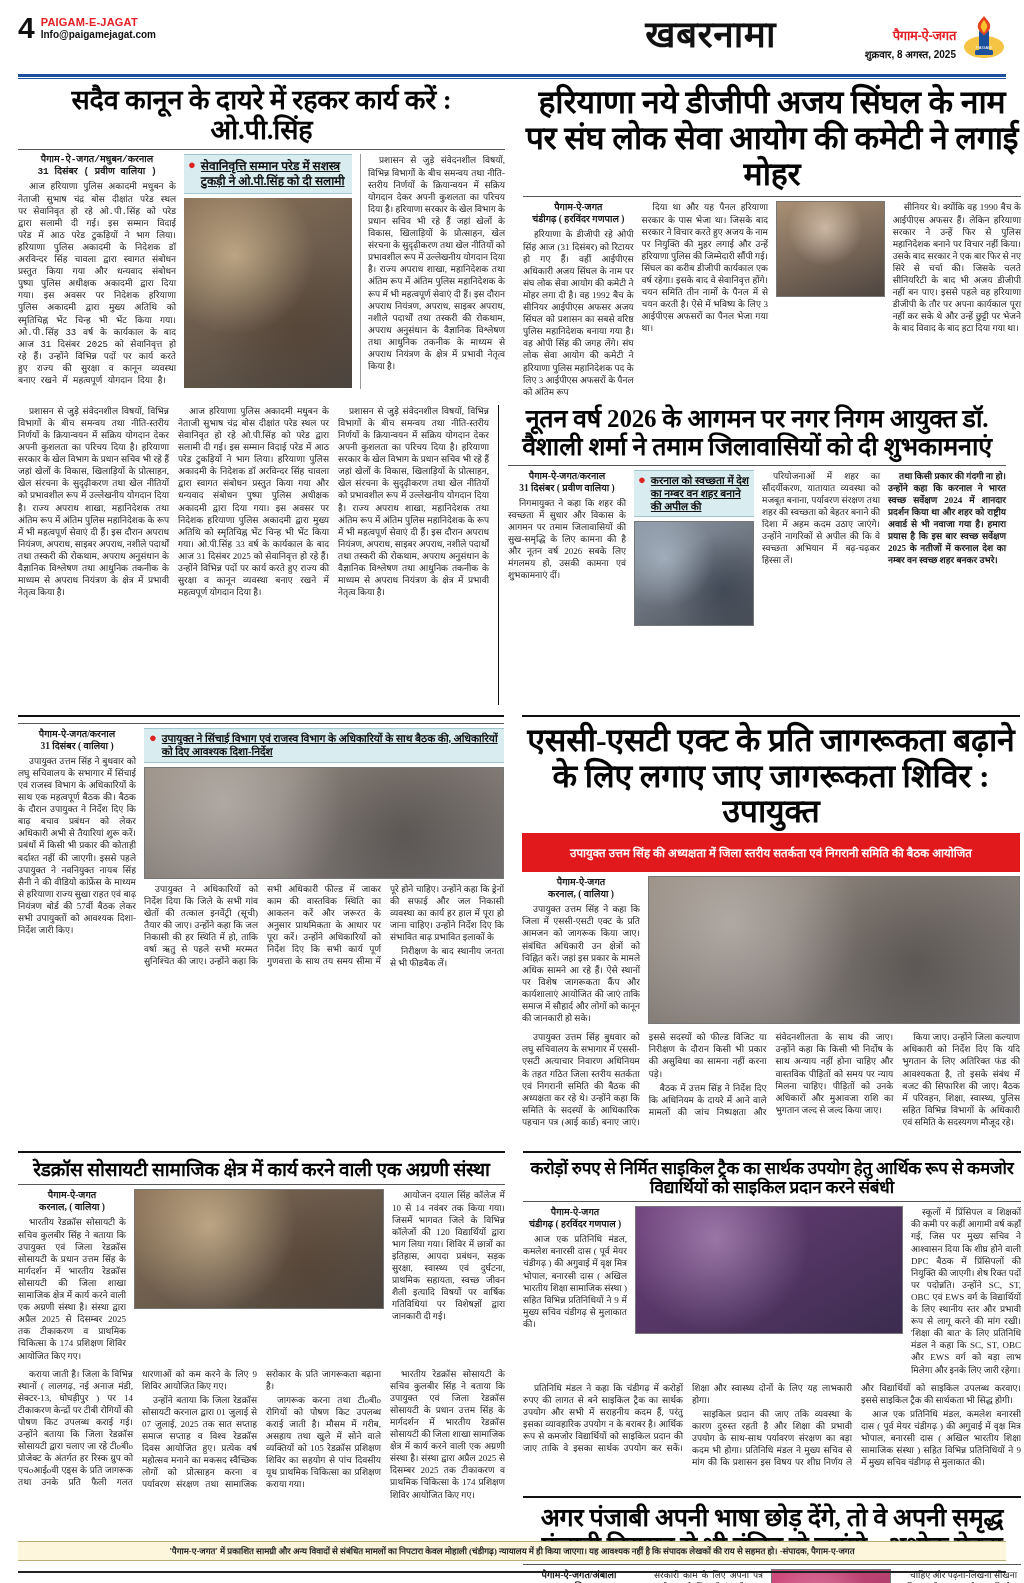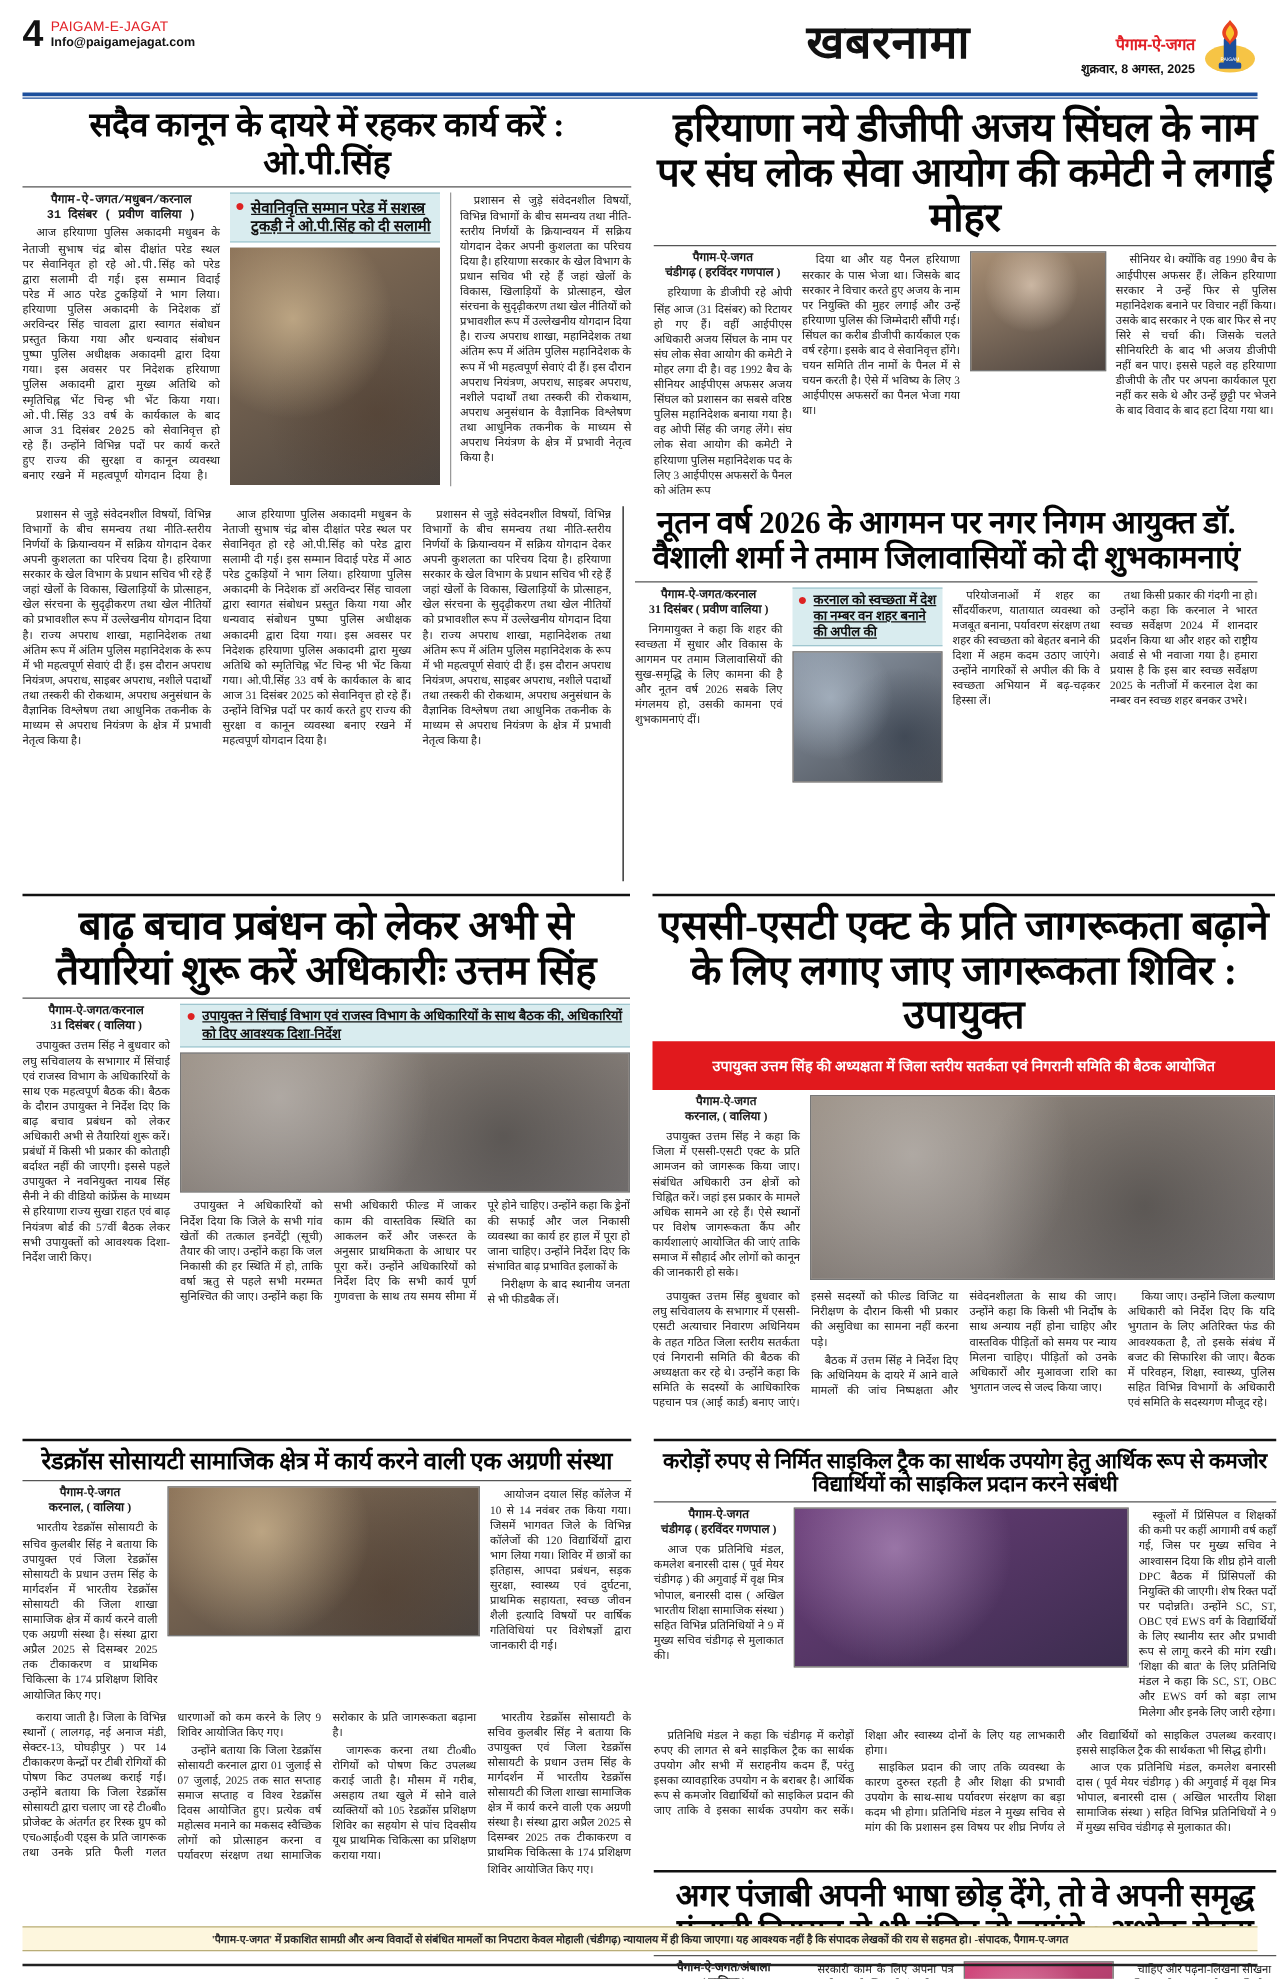--- a/index.html
+++ b/index.html
@@ -16,21 +16,21 @@
   
   .masthead { display:flex; align-items:flex-start; height:72px; padding-top:14px; }
   .mh-left { display:flex; align-items:flex-start; width:260px; }
   .pagenum {
     font-family:"Liberation Sans", sans-serif;
     font-size:30px; font-weight:bold; line-height:28px; color:#111;
     margin-right:6px;
   }
   .mh-brand { padding-top:2px; }
   .mh-brand .b1 {
-    font-family:"Liberation Sans", sans-serif; font-weight:normal;
+    font-family:"Liberation Sans", sans-serif; font-weight:bold;
     font-size:11px; letter-spacing:.2px; color:#e22026;
   }
   .mh-brand .b2 {
     font-family:"Liberation Sans", sans-serif; font-weight:bold;
     font-size:10px; color:#111; margin-top:1px;
   }
   .mh-center { flex:1; text-align:right; }
   .mh-center .khabar {
     font-size:37px; font-weight:bold; line-height:42px; color:#111;
     letter-spacing:.5px;
@@ -252,34 +252,33 @@
             <span class="dot">●</span>
             <span class="stxt" style="font-size:10.5px;line-height:13px;">करनाल को स्वच्छता में देश का नम्बर वन शहर बनाने की अपील की</span>
           </div>
           <div class="photo p-cool" style="height:105px;margin-top:4px;border:1px solid #777;"></div>
         </div>
         <div style="width:118px;">
           <div class="body-col">
               <p>परियोजनाओं में शहर का सौंदर्यीकरण, यातायात व्यवस्था को मजबूत बनाना, पर्यावरण संरक्षण तथा शहर की स्वच्छता को बेहतर बनाने की दिशा में अहम कदम उठाए जाएंगे। उन्होंने नागरिकों से अपील की कि वे स्वच्छता अभियान में बढ़-चढ़कर हिस्सा लें।</p>
             </div>
         </div>
-        <div style="width:118px;">
+        <div style="width:118px;font-weight:bold;">
           <div class="body-col">
               <p>तथा किसी प्रकार की गंदगी ना हो। उन्होंने कहा कि करनाल ने भारत स्वच्छ सर्वेक्षण 2024 में शानदार प्रदर्शन किया था और शहर को राष्ट्रीय अवार्ड से भी नवाजा गया है। हमारा प्रयास है कि इस बार स्वच्छ सर्वेक्षण 2025 के नतीजों में करनाल देश का नम्बर वन स्वच्छ शहर बनकर उभरे।</p>
             </div>
         </div>
       </div>
     </div>
   </div>
 
   <div class="flexrow" style="margin-top:4px;">
 
     <div style="width:487px;">
       <hr class="thick">
-      <div class="hl hl-2">बाढ़ बचाव प्रबंधन को लेकर अभी से तैयारियां शुरू करें अधिकारीः उत्तम सिंह</div>
       <hr class="hair">
       <div class="flexrow" style="gap:8px;">
         <div style="width:118px;">
           <div class="byline">पैगाम-ऐ-जगत/करनाल</div>
           <div class="byline" style="margin-bottom:3px;">31 दिसंबर ( वालिया )</div>
           <div class="body-col">
               <p>उपायुक्त उत्तम सिंह ने बुधवार को लघु सचिवालय के सभागार में सिंचाई एवं राजस्व विभाग के अधिकारियों के साथ एक महत्वपूर्ण बैठक की। बैठक के दौरान उपायुक्त ने निर्देश दिए कि बाढ़ बचाव प्रबंधन को लेकर अधिकारी अभी से तैयारियां शुरू करें। प्रबंधों में किसी भी प्रकार की कोताही बर्दाश्त नहीं की जाएगी। इससे पहले उपायुक्त ने नवनियुक्त नायब सिंह सैनी ने की वीडियो कांफ्रेंस के माध्यम से हरियाणा राज्य सुखा राहत एवं बाढ़ नियंत्रण बोर्ड की 57वीं बैठक लेकर सभी उपायुक्तों को आवश्यक दिशा-निर्देश जारी किए।</p>
             </div>
         </div>
         <div style="width:360px;">

